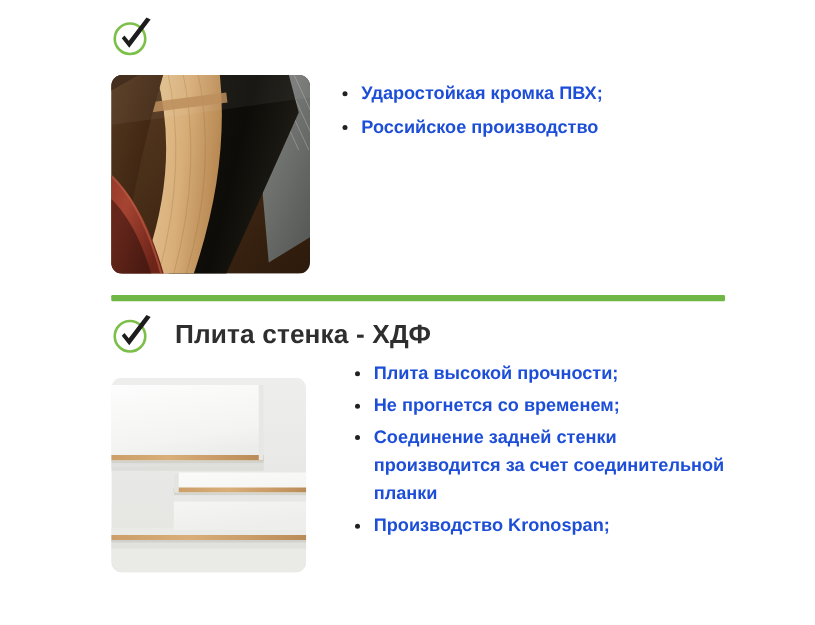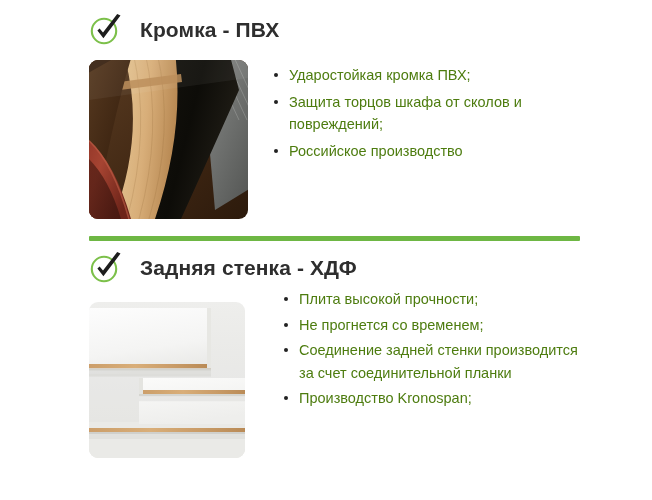--- a/index.html
+++ b/index.html
@@ -89,22 +89,23 @@
     list-style: none;
   }
   #list-edge { left: 272px; top: 14px; width: 300px; }
   #list-back { left: 282px; top: 0px;  width: 300px; }
 
   .bullet-list li {
     position: relative;
     padding-left: 17px;
     font-size: 14.5px;
     line-height: 22.5px;
-    color: #4d7c0f;
+    color: #1d4ed8;
     margin-bottom: 4px;
+    font-weight: bold;
   }
   #list-back li { margin-bottom: 3px; }
 
   .bullet-list li::before {
     content: "";
     position: absolute;
     left: 2px;
     top: 9px;
     width: 4px;
     height: 4px;
@@ -131,21 +132,20 @@
 
   <div class="section" id="section-edge">
 
     <div class="heading-row">
       <span class="check-icon">
         <svg viewBox="0 0 36 34" xmlns="http://www.w3.org/2000/svg">
           <circle cx="15" cy="19" r="12.2" fill="none" stroke="#7cc04a" stroke-width="2.1"></circle>
           <path d="M8.4 18.6 L14.4 26.2 L31.5 3.6 L28.2 2.0 L14.0 20.6 L10.6 16.4 Z" fill="#1d1d1d"></path>
         </svg>
       </span>
-      <span class="heading-text">Кромка - ПВХ</span>
     </div>
 
     <div class="body-row" style="height:180px;">
 
       <div class="photo" id="photo-edge">
         <svg viewBox="0 0 159 159" preserveAspectRatio="none" xmlns="http://www.w3.org/2000/svg">
           <defs>
             <linearGradient id="gBrown" x1="0" y1="0" x2="1" y2="1">
               <stop offset="0%" stop-color="#5a3c22"></stop>
               <stop offset="55%" stop-color="#402713"></stop>
@@ -206,39 +206,38 @@
           <path d="M-8 92 Q18 112 32 159 L-8 159 Z" fill="url(#gRedDark)" opacity="0.75"></path>
           <path d="M-8 74 Q22 95 40 159" fill="none" stroke="#c16048" stroke-width="1.6" opacity="0.6"></path>
 
           <rect width="159" height="159" fill="none"></rect>
           <path d="M0 0 L159 0 L159 18 L0 40 Z" fill="#ffffff" opacity="0.05"></path>
         </svg>
       </div>
 
       <ul class="bullet-list" id="list-edge">
         <li>Ударостойкая кромка ПВХ;</li>
-        <li>Защита торцов шкафа от сколов и повреждений;</li>
         <li>Российское производство</li>
       </ul>
 
     </div>
   </div>
 
   <div class="divider"></div>
 
   <div class="section" id="section-back">
 
     <div class="heading-row">
       <span class="check-icon">
         <svg viewBox="0 0 36 34" xmlns="http://www.w3.org/2000/svg">
           <circle cx="15" cy="19" r="12.2" fill="none" stroke="#7cc04a" stroke-width="2.1"></circle>
           <path d="M8.4 18.6 L14.4 26.2 L31.5 3.6 L28.2 2.0 L14.0 20.6 L10.6 16.4 Z" fill="#1d1d1d"></path>
         </svg>
       </span>
-      <span class="heading-text">Задняя стенка - ХДФ</span>
+      <span class="heading-text">Плита стенка - ХДФ</span>
     </div>
 
     <div class="body-row" style="height:190px;">
 
       <div class="photo" id="photo-back">
         <svg viewBox="0 0 156 156" preserveAspectRatio="none" xmlns="http://www.w3.org/2000/svg">
           <defs>
             <linearGradient id="panelTop" x1="0" y1="0" x2="0.3" y2="1">
               <stop offset="0%" stop-color="#fdfdfd"></stop>
               <stop offset="70%" stop-color="#f4f4f3"></stop>

